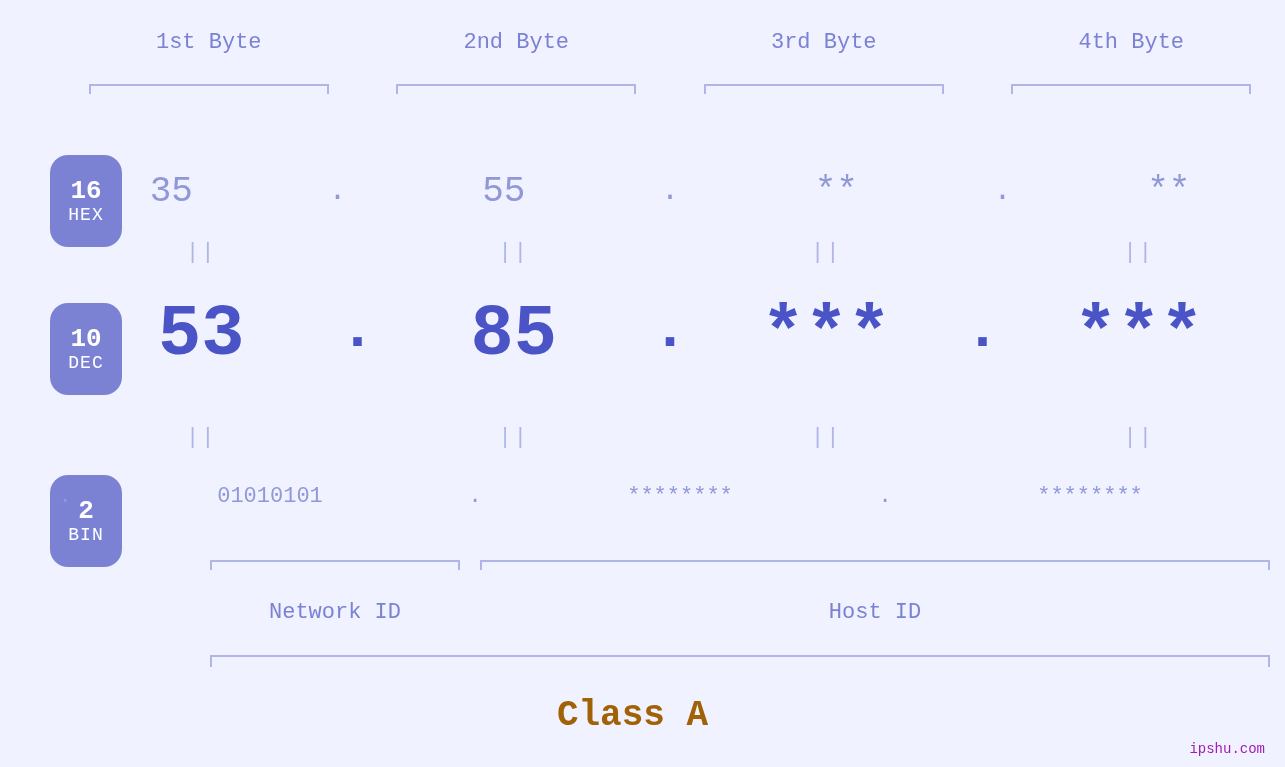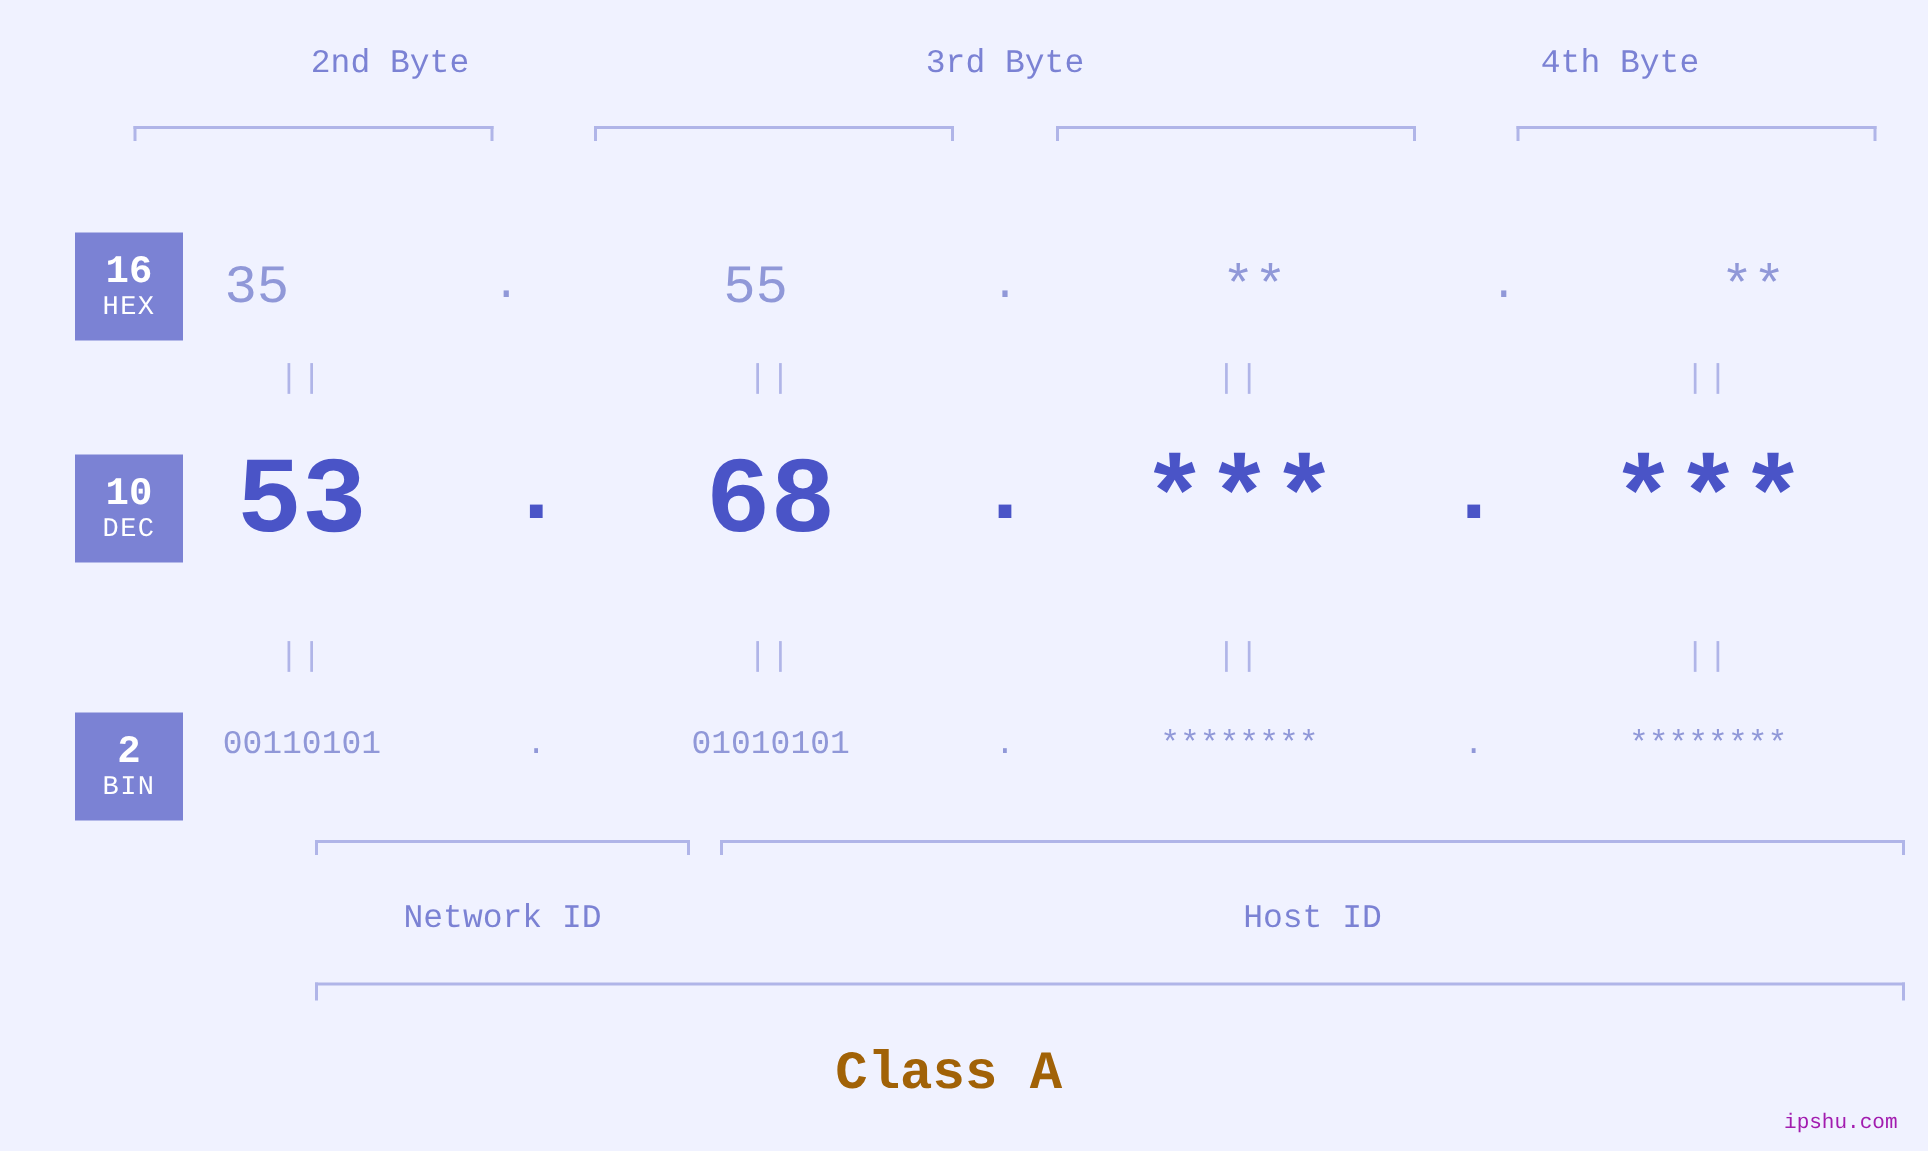--- a/index.html
+++ b/index.html
@@ -17,23 +17,23 @@
       height: 767px;
       position: relative;
       background: #f0f2ff;
     }
 
     
     .base-badge {
       position: absolute;
       left: 50px;
       width: 72px;
-      height: 72px;
+      height: 92px;
       background: #7b82d4;
-      border-radius: 0;
+      border-radius: 18px;
       display: flex;
       flex-direction: column;
       align-items: center;
       justify-content: center;
       color: white;
     }
     .base-badge .base-num {
       font-size: 26px;
       font-weight: bold;
       line-height: 1.1;
@@ -219,20 +219,21 @@
     <span class="base-num">10</span>
     <span class="base-label">DEC</span>
   </div>
 
   <div class="base-badge bin-badge">
     <span class="base-num">2</span>
     <span class="base-label">BIN</span>
   </div>
 
   <div class="header-row">
+    <div class="byte-header">1st Byte</div>
     <div class="byte-header">2nd Byte</div>
     <div class="byte-header">3rd Byte</div>
     <div class="byte-header">4th Byte</div>
   </div>
 
   <div class="bracket-row">
     <div class="bracket">
       <div class="bracket-line"></div>
     </div>
     <div class="bracket">
@@ -289,21 +290,21 @@
   </div>
 
   <div class="value-row" style="top:280px; height:110px;text-align:center;">
     <div class="value-cell">
       <span class="dec-value">53</span>
     </div>
     <div class="value-sep">
       <span class="dec-dot">.</span>
     </div>
     <div class="value-cell">
-      <span class="dec-value">68</span>
+      <span class="dec-value">85</span>
     </div>
     <div class="value-sep">
       <span class="dec-dot">.</span>
     </div>
     <div class="value-cell">
       <span class="masked-large">***</span>
     </div>
     <div class="value-sep">
       <span class="dec-dot">.</span>
     </div>
@@ -324,23 +325,20 @@
     <div class="eq-cell">
       <span class="equals-sign">||</span>
     </div>
     <div class="eq-sep"></div>
     <div class="eq-cell">
       <span class="equals-sign">||</span>
     </div>
   </div>
 
   <div class="value-row" style="top:460px; height:72px;">
-    <div class="value-cell">
-      <span class="bin-value">00110101</span>
-    </div>
     <div class="value-sep">
       <span class="bin-dot">.</span>
     </div>
     <div class="value-cell">
       <span class="bin-value">01010101</span>
     </div>
     <div class="value-sep">
       <span class="bin-dot">.</span>
     </div>
     <div class="value-cell">

